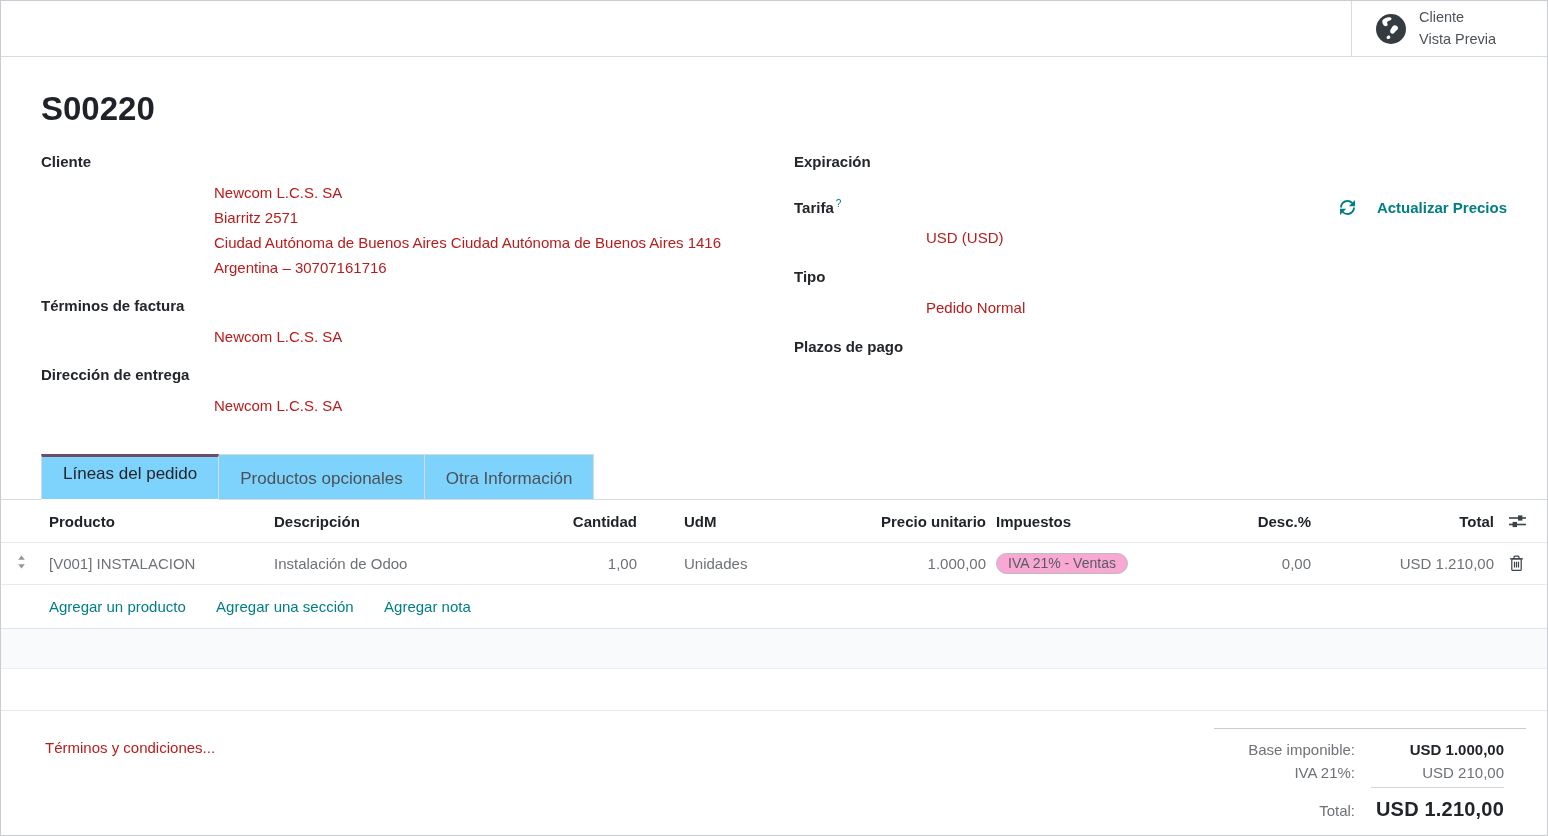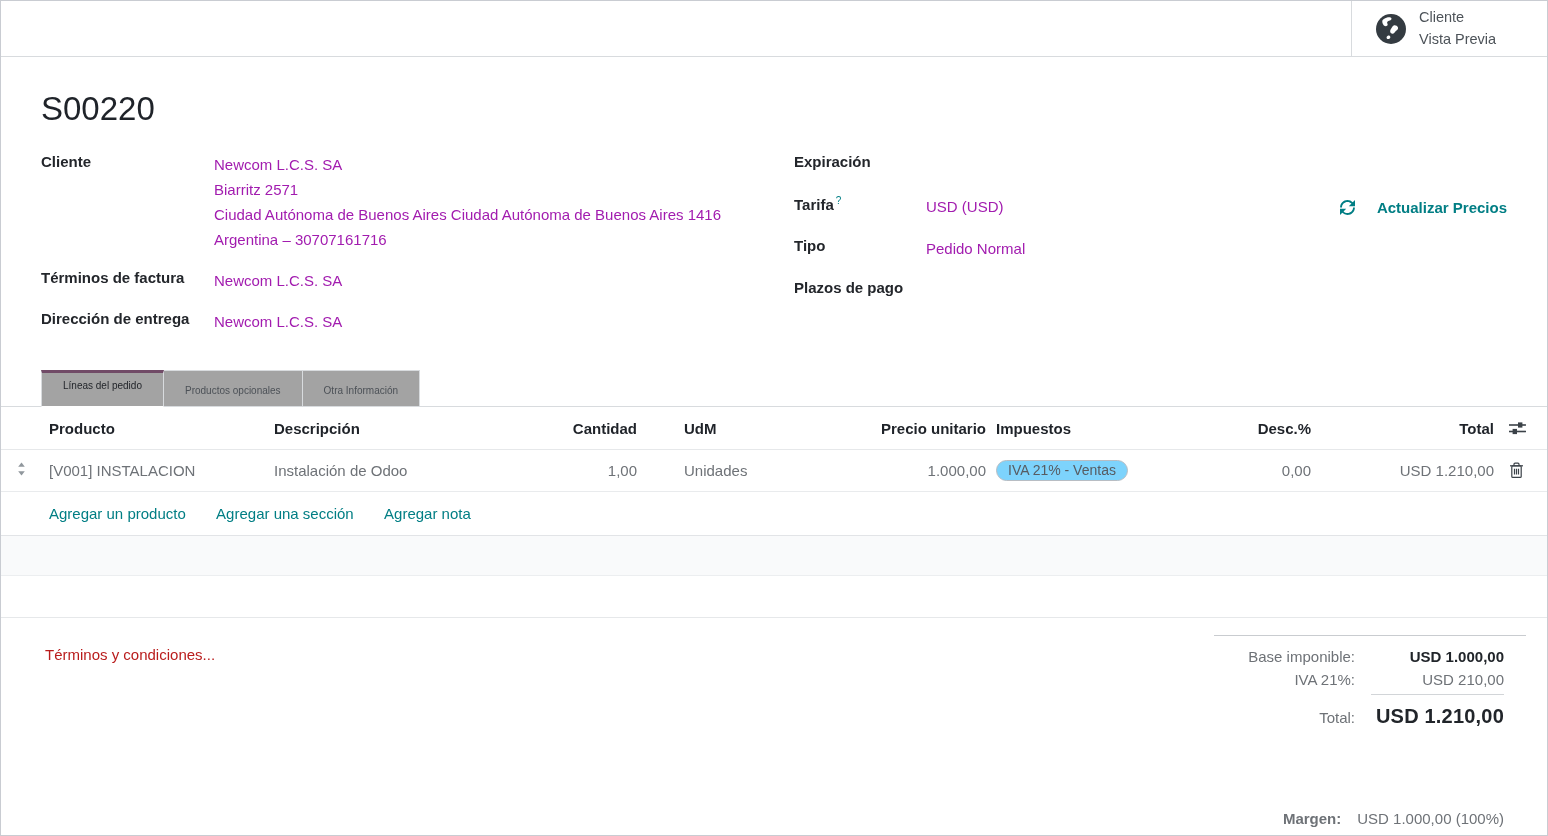--- a/index.html
+++ b/index.html
@@ -28,36 +28,36 @@
     display: flex; align-items: center; gap: 13px;
     padding-left: 24px;
     cursor: pointer;
   }
   .preview-text { color: #4d5359; font-size: 14.5px; line-height: 1.45; }
   .preview-text span { display: block; }
   
   .main { padding: 0 40px; }
   h1.order-ref {
     margin-top: 33px;
-    font-size: 33px; font-weight: 400; color: #1f2329;
+    font-size: 33px; font-weight: 700; color: #1f2329;
   }
   .fields {
     position: relative;
     display: flex;
     margin-top: 24px;
   }
   .col-left { width: 753px; flex: none; }
   .col-right { flex: 1; }
   .fgroup { display: flex; margin-bottom: 16px; }
   .flabel {
     width: 173px; flex: none;
     font-weight: 700; color: #23262b; font-size: 15px;
     padding-top: 1px;
   }
-  .fvalue { color: #a21caf; line-height: 25px; }
+  .fvalue { color: #b91c1c; line-height: 25px; margin-top: 28px; }
   .fvalue span { display: block; }
   .col-right .fgroup { margin-bottom: 17px; min-height: 25px; }
   .col-right .flabel { width: 132px; }
   .help {
     color: #017e84; font-size: 10px; font-weight: 400;
     vertical-align: super; margin-left: 2px; cursor: pointer;
   }
   .update-prices {
     position: absolute; right: 0; top: 47px;
     color: #017e84; font-weight: 600; font-size: 15px;
@@ -65,27 +65,27 @@
     cursor: pointer;
   }
   
   .tabs-row {
     display: flex;
     padding: 0 40px;
     margin-top: 20px;
     border-bottom: 1px solid #d8dbde;
   }
   .tab {
-    font-size: 10px; color: #4c5157;
+    font-size: 17px; color: #4c5157;
     padding: 14px 21px 10px;
     border: 1px solid #d8dbde;
     border-left-width: 0;
     margin-bottom: -1px;
     cursor: pointer;
-    background: #a3a3a3;
+    background: #7dd3fc;
   }
   .tab:first-child { border-left-width: 1px; }
   .tab.active {
     border-top: 3px solid #714B67;
     border-bottom-color: #fff;
     padding-top: 7px;
     color: #23262b;
   }
   
   table.lines { width: 1548px; border-collapse: collapse; table-layout: fixed; }
@@ -100,21 +100,21 @@
   .lines .l { text-align: left; }
   .col-uom-pad { padding-left: 47px !important; }
   .col-tax-pad { padding-left: 10px !important; }
   tr.line-row td { border-bottom: 1px solid #e9ebed; height: 42px; }
   .handle-cell { text-align: center; }
   .tax-pill {
     display: inline-block;
     border: 1px solid #b8bdc3; border-radius: 12px;
     padding: 1px 11px 2px;
     font-size: 14px; color: #575c62;
-    background: #7dd3fc; cursor: pointer;
+    background: #f9a8d4; cursor: pointer;
   }
   .actions-cell { text-align: left; padding-left: 15px !important; }
   tr.add-row td { border-bottom: 1px solid #e2e4e7; padding: 13px 8px 13px 48px; }
   .add-link { color: #017e84; font-size: 15px; cursor: pointer; margin-right: 27px; }
   tr.empty-a td { height: 40px; background: #f9fafb; border-bottom: 1px solid #eceef0; }
   tr.empty-b td { height: 42px; background: #fff; border-bottom: 1px solid #e6e8ea; }
   
   .bottom {
     display: flex; justify-content: space-between; align-items: flex-start;
     padding: 17px 21px 0 44px;

